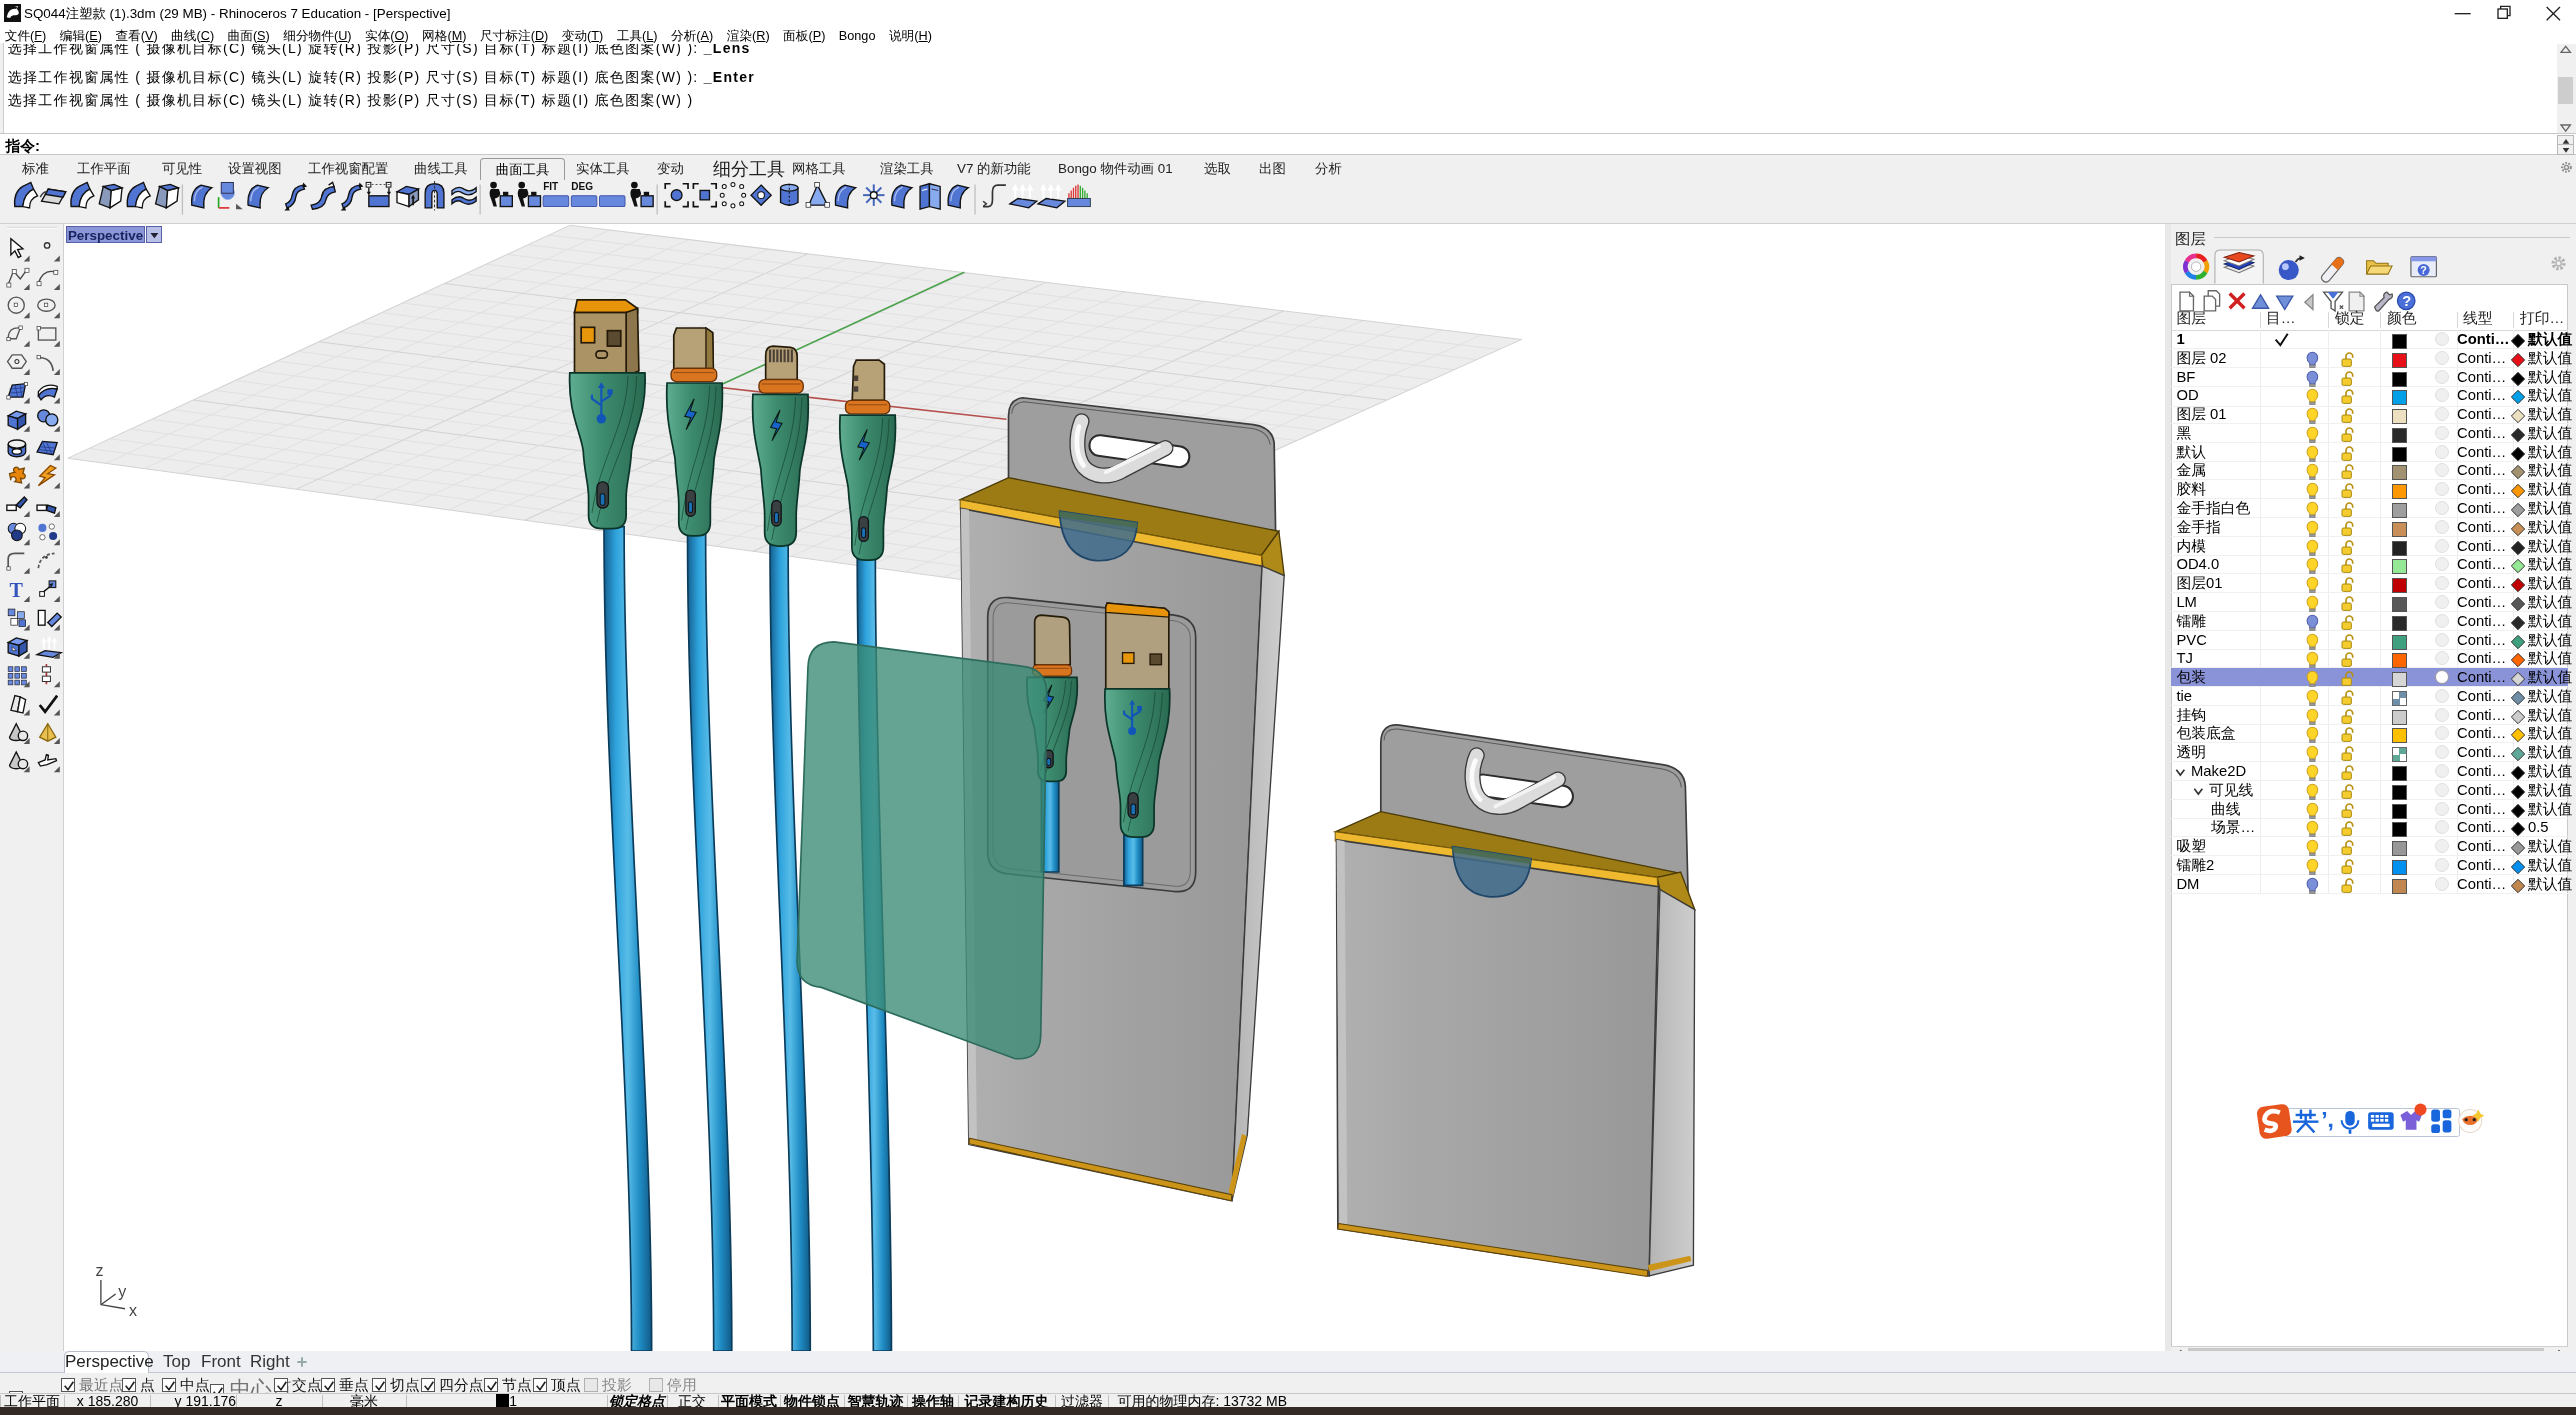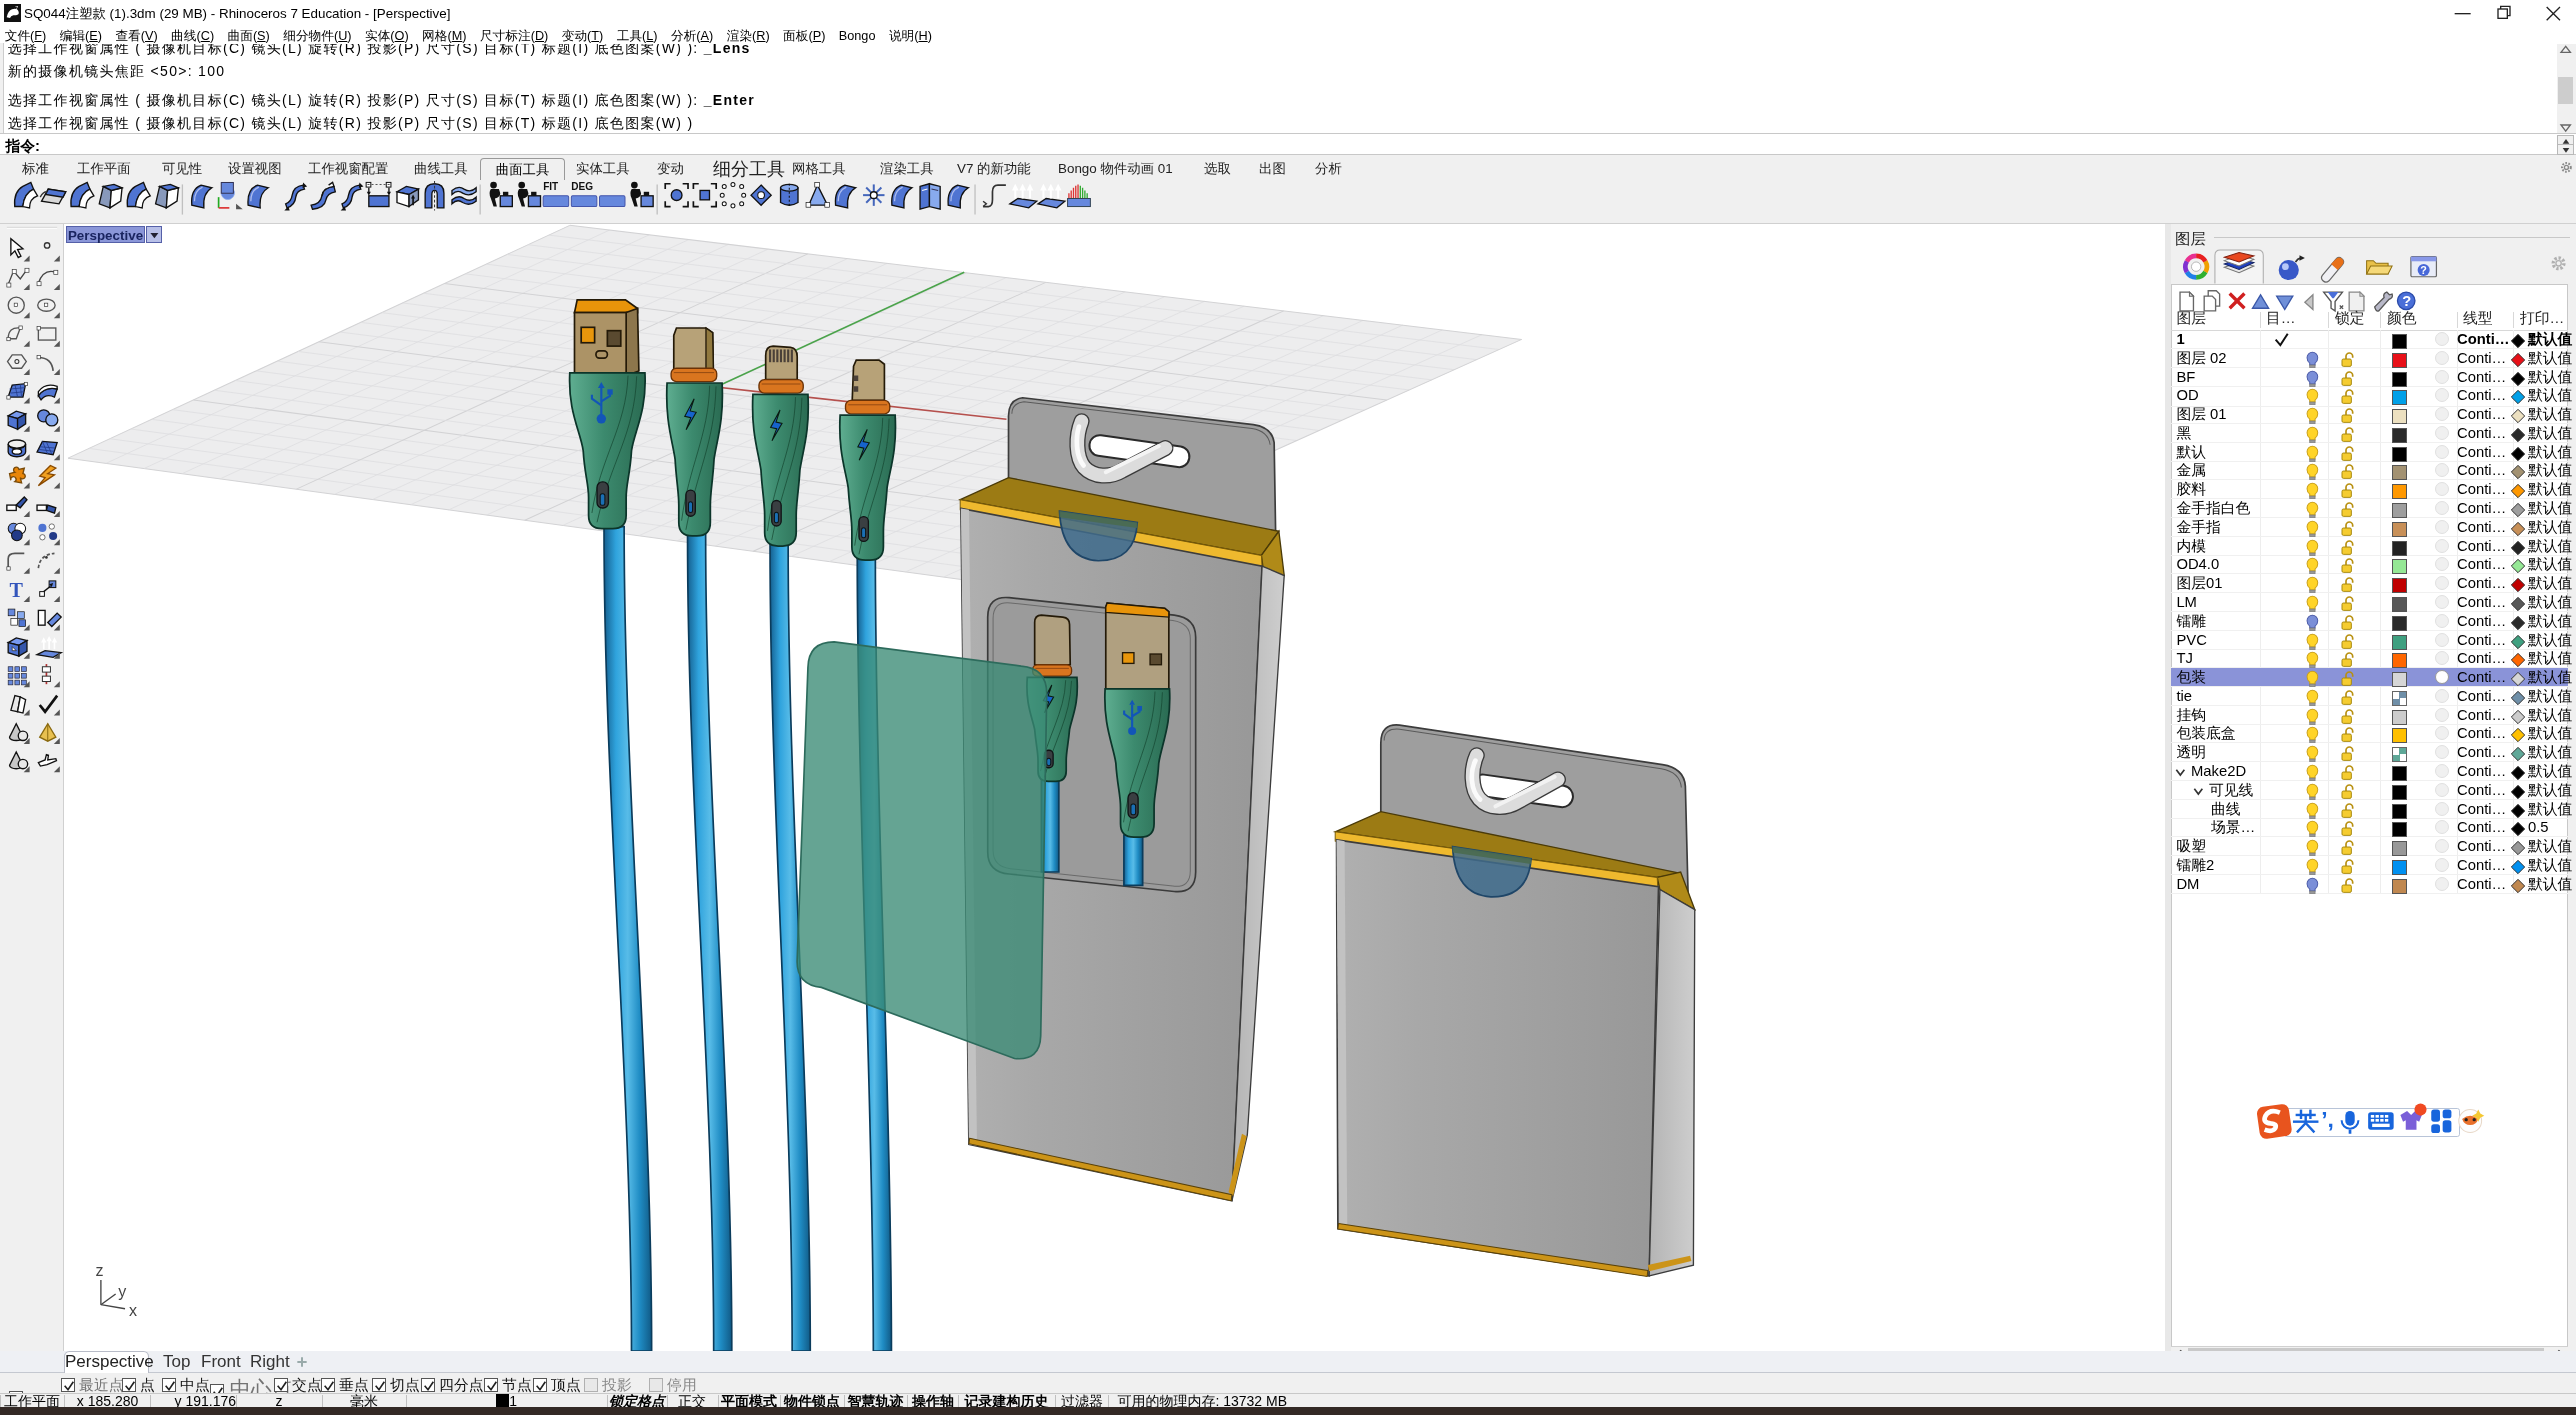--- a/index.html
+++ b/index.html
@@ -17,21 +17,20 @@
 <rect x="73" y="6" width="14" height="14"></rect>
       <path d="M77 6 v-4 h14 v14 h-4"></path>
 <path d="M146 3 l20 20 M166 3 l-20 20"></path>
     </svg>
 </div>
 <div class="abs" style="left:4.7px;top:28px;width:2571px;height:16px;background:#fff;font-size:12.7px;line-height:16px;white-space:nowrap;z-index:5"><span style="margin-right:13.4px">文件(<u>F</u>)</span><span style="margin-right:13.4px">编辑(<u>E</u>)</span><span style="margin-right:13.4px">查看(<u>V</u>)</span><span style="margin-right:13.4px">曲线(<u>C</u>)</span><span style="margin-right:13.4px">曲面(<u>S</u>)</span><span style="margin-right:13.4px">细分物件(<u>U</u>)</span><span style="margin-right:13.4px">实体(<u>O</u>)</span><span style="margin-right:13.4px">网格(<u>M</u>)</span><span style="margin-right:13.4px">尺寸标注(<u>D</u>)</span><span style="margin-right:13.4px">变动(<u>T</u>)</span><span style="margin-right:13.4px">工具(<u>L</u>)</span><span style="margin-right:13.4px">分析(<u>A</u>)</span><span style="margin-right:13.4px">渲染(<u>R</u>)</span><span style="margin-right:13.4px">面板(<u>P</u>)</span><span style="margin-right:13.4px">Bongo</span><span style="margin-right:13.4px">说明(<u>H</u>)</span></div>
 <div class="abs" style="left:0;top:24px;width:2576px;height:19px;background:#fff;z-index:4"></div>
 <div class="abs" style="left:2.7px;top:43px;width:2555px;height:91px;background:#fff;overflow:hidden;border-left:0.7px solid #ccc">
 <div style="font-size:14px;line-height:23px;margin-top:-6px;padding-left:4px;white-space:nowrap;letter-spacing:1.3px">
 <div>选择工作视窗属性 ( 摄像机目标(C)  镜头(L)  旋转(R)  投影(P)  尺寸(S)  目标(T)  标题(I)  底色图案(W) ): <b>_Lens</b></div>
-<div>新的摄像机镜头焦距 &lt;50&gt;: 100</div>
 <div style="margin-top:6px">选择工作视窗属性 ( 摄像机目标(C)  镜头(L)  旋转(R)  投影(P)  尺寸(S)  目标(T)  标题(I)  底色图案(W) ): <b>_Enter</b></div>
 <div style="margin-top:0px">选择工作视窗属性 ( 摄像机目标(C)  镜头(L)  旋转(R)  投影(P)  尺寸(S)  目标(T)  标题(I)  底色图案(W) )</div>
 </div>
   </div>
 <div class="abs" style="left:2557px;top:43px;width:17.4px;height:91px;background:#f0f0f0">
 <svg width="17.4" height="13.4" viewBox="0 0 26 20">
       <path d="M13 5 L6 14 L20 14 Z" fill="none" stroke="#666" stroke-width="2"></path>
     </svg>
 <div style="position:absolute;top:34px;left:1.3px;width:14.8px;height:27px;background:#cdcdcd"></div>
 <svg style="position:absolute;bottom:0;left:0" width="17.4" height="13.4" viewBox="0 0 26 20">

